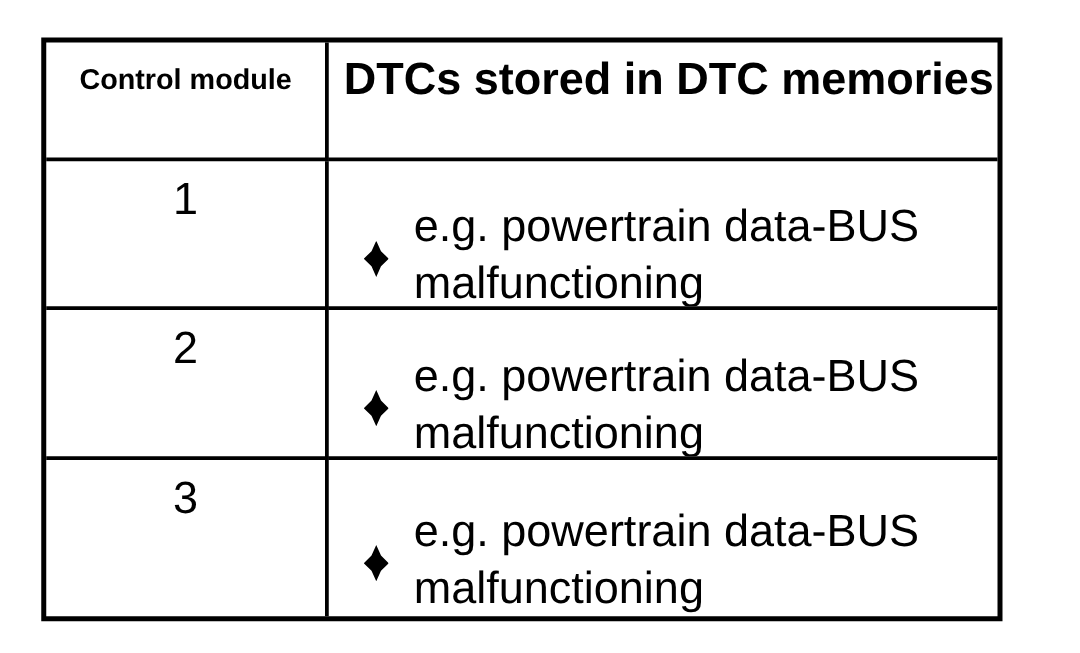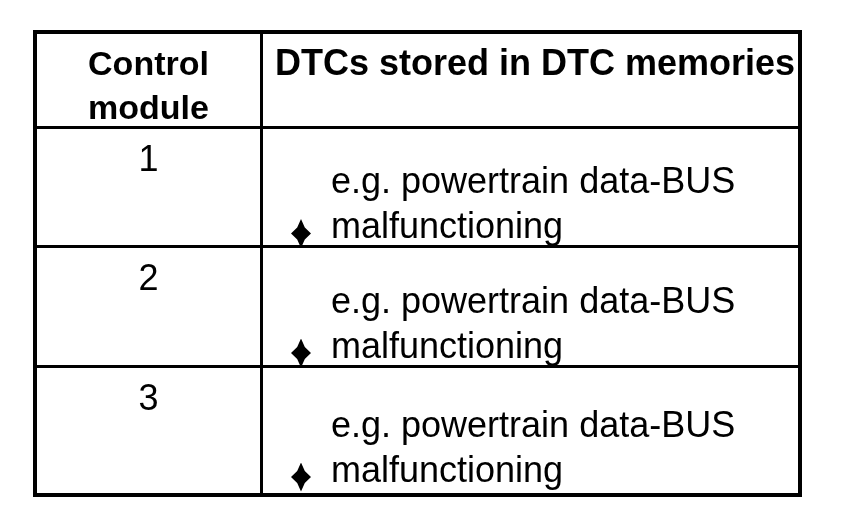--- a/index.html
+++ b/index.html
@@ -34,21 +34,21 @@
     overflow: hidden;
   }
   .col1 {
     border-right: 3px solid #000000;
   }
   .rline {
     border-bottom: 3px solid #000000;
   }
   .header-cell-left {
     font-weight: bold;
-    font-size: 34px;
+    font-size: 23px;
     line-height: 44px;
     text-align: center;
     padding: 7px 10px 0 10px;
   }
   .header-cell-right {
     font-weight: bold;
     font-size: 36px;
     line-height: 44px;
     padding: 7px 8px 0 12px;
     white-space: nowrap;
@@ -58,21 +58,21 @@
     line-height: 40px;
     text-align: center;
     padding-top: 10px;
   }
   .dtc-cell {
     display: flex;
     align-items: center;
   }
   .bullet-item {
     display: flex;
-    align-items: flex-end;
+    align-items: center;
     padding-left: 28px;
     margin-top: 32px;
   }
   .diamond {
     flex: 0 0 auto;
     width: 20px;
     height: 29px;
     margin-top: 8px;
     margin-right: 20px;
     background: #000000;

